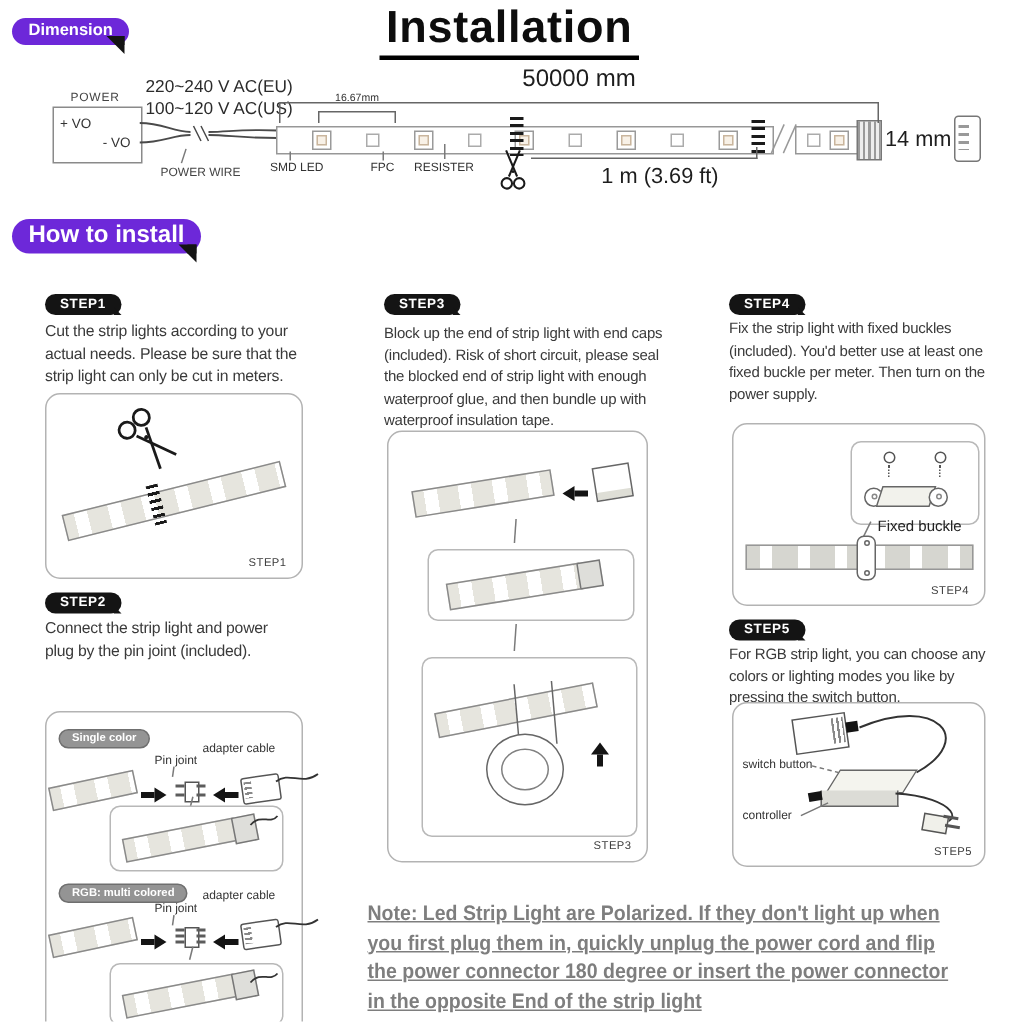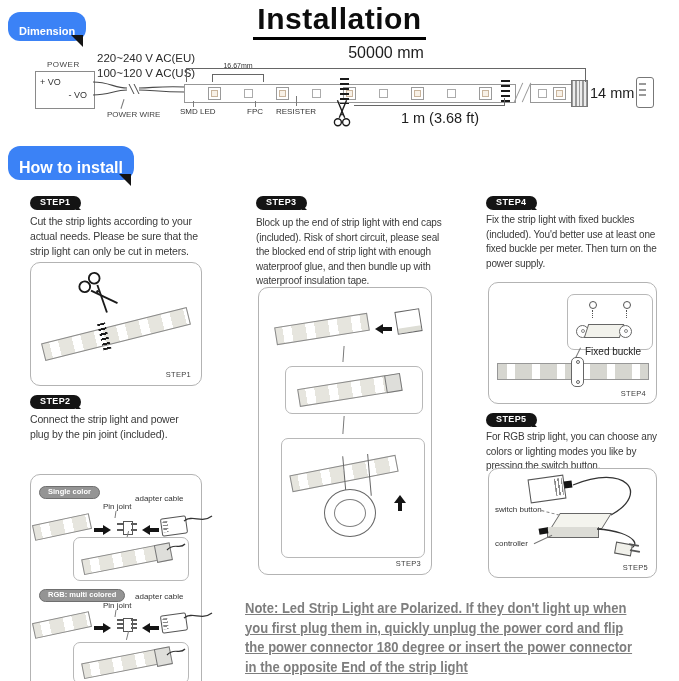--- a/index.html
+++ b/index.html
@@ -2,22 +2,22 @@
 <html><head>
 <meta charset="utf-8">
 <style>
   html,body{margin:0;padding:0}
   body{
     width:679px;height:681px;position:relative;background:#fff;
     font-family:"Liberation Sans",sans-serif;color:#3a3a3a;overflow:hidden;
   }
   .abs{position:absolute}
   
-  .bubble{position:absolute;background:#3b82f6;color:#fff;border-radius:12px;
-    padding:14px 11px 4px;font-weight:bold;line-height:1;z-index:5}
+  .bubble{position:absolute;background:#6d28d9;color:#fff;border-radius:12px;
+    padding:3px 11px 4px;font-weight:bold;line-height:1;z-index:5}
   .bubble::after{content:"";position:absolute;right:3px;bottom:-6px;width:0;height:0;
     border:6px solid transparent;border-top-color:#141414;border-right-color:#141414}
   
   .stepbadge{position:absolute;background:#141414;color:#fff;border-radius:9px;
     padding:2px 10px 3px;font-size:9px;font-weight:bold;letter-spacing:.4px;line-height:1;z-index:4}
   .stepbadge::after{content:"";position:absolute;right:-5px;bottom:0;width:0;height:0;
     border:5px solid transparent;border-left-color:#141414;border-bottom-width:0}
   .steptext{position:absolute;font-size:10.5px;line-height:1.45;color:#3a3a3a;letter-spacing:-.15px}
   .sbox{position:absolute;border:1.2px solid #b3b3b3;border-radius:10px;background:#fff}
   .innerbox{position:absolute;border:1px solid #b8b8b8;border-radius:7px;background:#fff}
@@ -172,21 +172,21 @@
   <g fill="none" stroke="#1a1a1a" stroke-width="1.5">
     <line x1="7" y1="1" x2="15" y2="20"></line>
       <line x1="17" y1="1" x2="9" y2="20"></line>
     <circle cx="7.5" cy="25" r="3.8"></circle>
       <circle cx="16.5" cy="25" r="3.8"></circle>
   </g>
     <circle cx="12" cy="16.5" r="1" fill="#1a1a1a"></circle>
 </svg>
 <div class="hline" style="left:354px;top:105px;width:151px"></div>
 <div class="vline" style="left:504px;top:98px;height:8px"></div>
-<div class="dimtext" style="left:360px;top:110px;width:160px;text-align:center;font-size:14.5px">1 m (3.68 ft)</div>
+<div class="dimtext" style="left:360px;top:110px;width:160px;text-align:center;font-size:14.5px">1 m (3.69 ft)</div>
 
 <div class="bubble" style="left:8px;top:146px;font-size:16px">How to install</div>
 
 <div class="stepbadge" style="left:30px;top:196px">STEP1</div>
 <div class="steptext" style="left:30px;top:214px;width:172px">Cut the strip lights according to your actual needs. Please be sure that the strip light can only be cut in meters.</div>
 <div class="sbox" style="left:30px;top:262px;width:170px;height:122px">
   <div class="mstrip" style="left:10px;top:62px;width:148px;transform:rotate(-14deg)">
     <div class="ladder" style="left:58px;top:-6px;height:27px;width:8px"></div>
   </div>
   <svg class="abs" style="left:50px;top:6px;transform:rotate(138deg)" width="34" height="46" viewBox="0 0 24 32">

